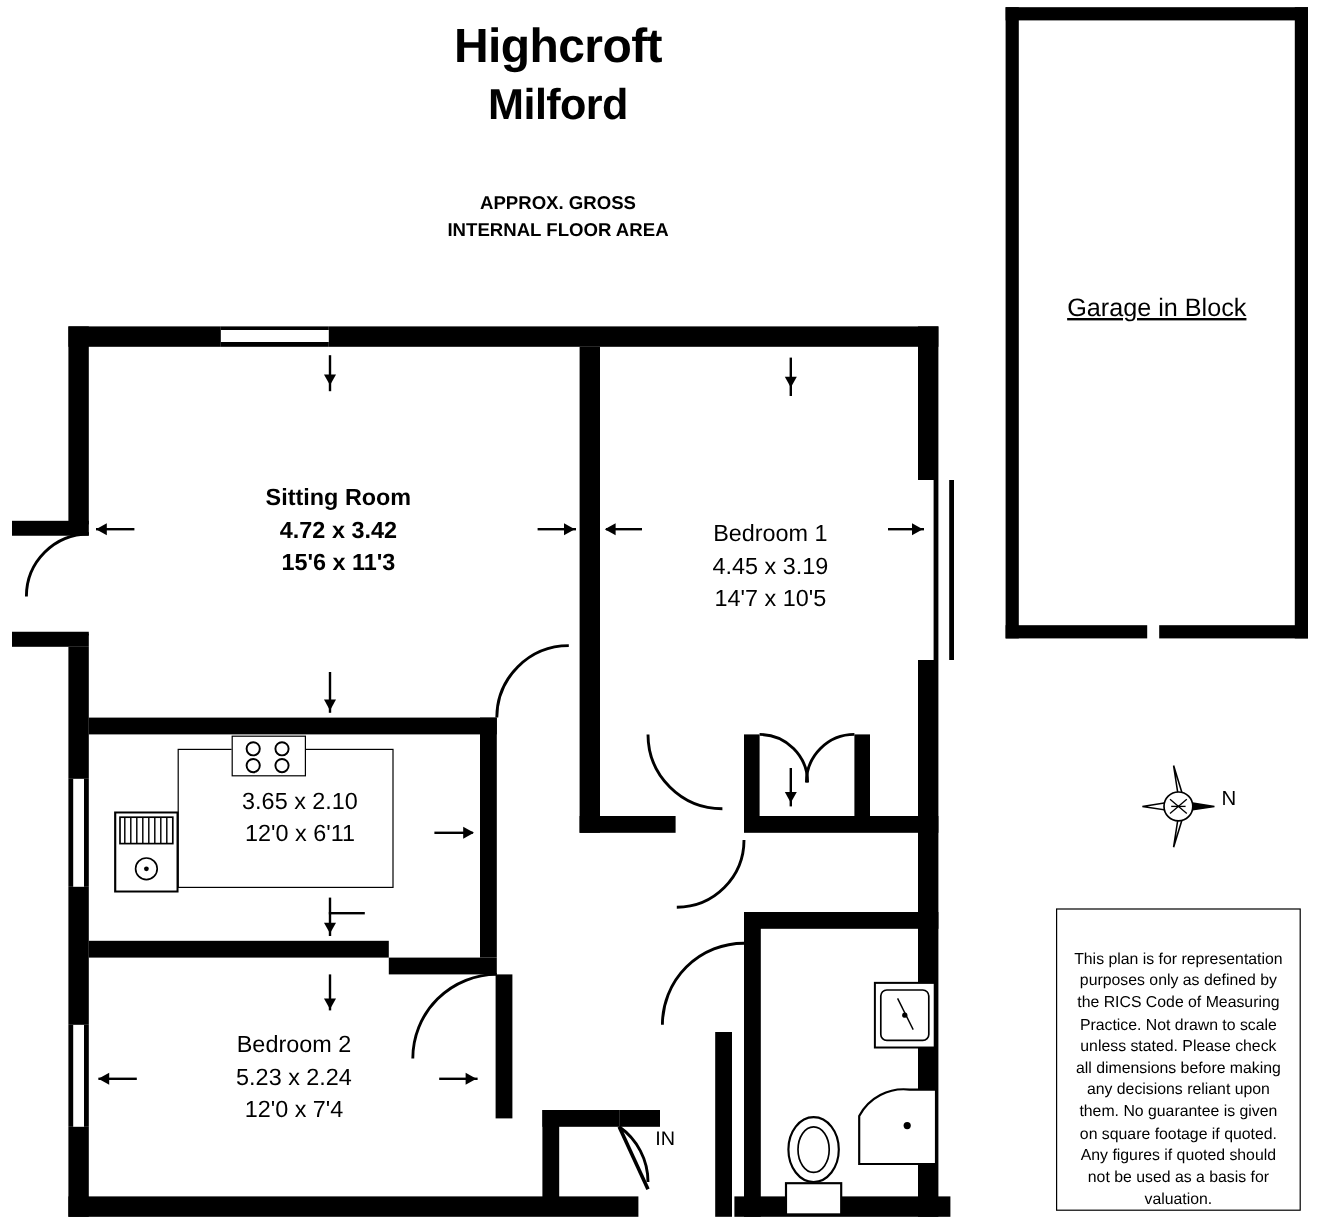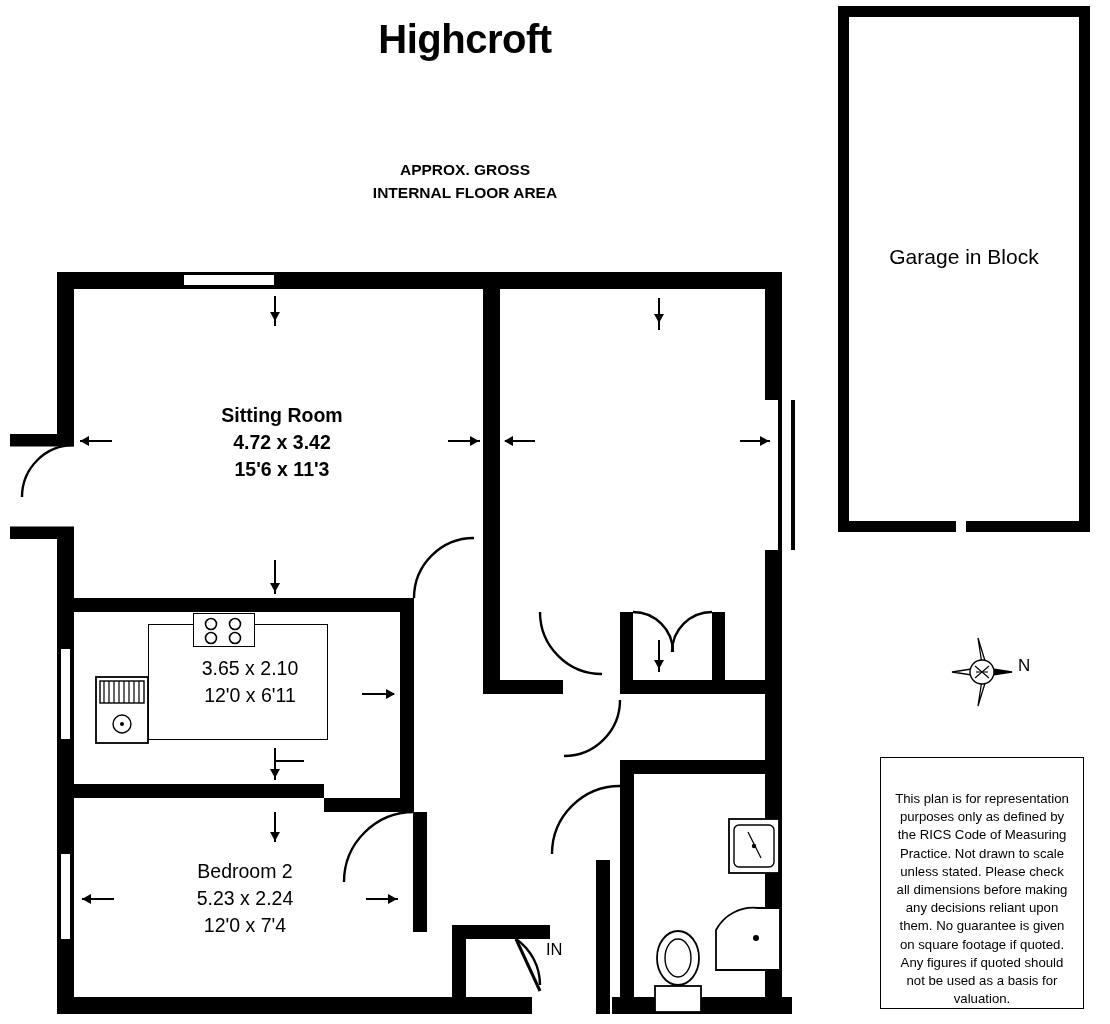--- a/index.html
+++ b/index.html
@@ -91,20 +91,21 @@
   
   #garage-box {
     left: 838px; top: 6px; width: 252px; height: 526px;
   }
   #garage-box .gw { position: absolute; background: #000; }
   #garage-label {
     position: absolute;
     left: 838px; top: 245px; width: 252px;
     text-align: center;
     font-size: 21px;
+    text-decoration: underline;
   }
 
   
   #compass { left: 930px; top: 620px; width: 130px; height: 100px; }
 
   
   #disclaimer {
     left: 880px; top: 757px; width: 204px; height: 252px;
     border: 1.2px solid #000;
     box-sizing: border-box;
@@ -121,20 +122,21 @@
 
   
   .fixture { position: absolute; box-sizing: border-box; }
   .thinline { border: 1.6px solid #000; }
 </style>
 </head>
 <body>
 
 <div id="title-block" class="abs">
   <div id="plan-title">Highcroft</div>
+  <div id="plan-subtitle">Milford</div>
 </div>
 
 <div id="area-block" class="abs">
   <div>APPROX. GROSS</div>
   <div>INTERNAL FLOOR AREA</div>
 </div>
 
 <div id="floorplan" class="abs">
 
   <div class="wall" style="left:57px; top:272px; width:127px; height:17px;"></div>
@@ -240,20 +242,25 @@
     <path d="M 2 64 L 2 24 A 42 42 0 0 1 44 2 L 66 2 L 66 64 Z" fill="#fff" stroke="#000" stroke-width="1.8"></path>
     <circle cx="42" cy="32" r="3" fill="#000"></circle>
   </svg>
 
   <div class="room-label" style="left:150px; top:402px; width:264px;font-weight:bold;">
     <span class="rname">Sitting Room</span>
     <span class="rdim">4.72 x 3.42</span>
     <span class="rdim">15'6 x 11'3</span>
   </div>
 
+  <div class="room-label" style="left:512px; top:432px; width:260px;">
+    <span class="rname">Bedroom 1</span>
+    <span class="rdim">4.45 x 3.19</span>
+    <span class="rdim">14'7 x 10'5</span>
+  </div>
 
   <div class="room-label" style="left:120px; top:655px; width:260px;">
     <span class="rdim">3.65 x 2.10</span>
     <span class="rdim">12'0 x 6'11</span>
   </div>
 
   <div class="room-label" style="left:110px; top:858px; width:270px;">
     <span class="rname">Bedroom 2</span>
     <span class="rdim">5.23 x 2.24</span>
     <span class="rdim">12'0 x 7'4</span>

